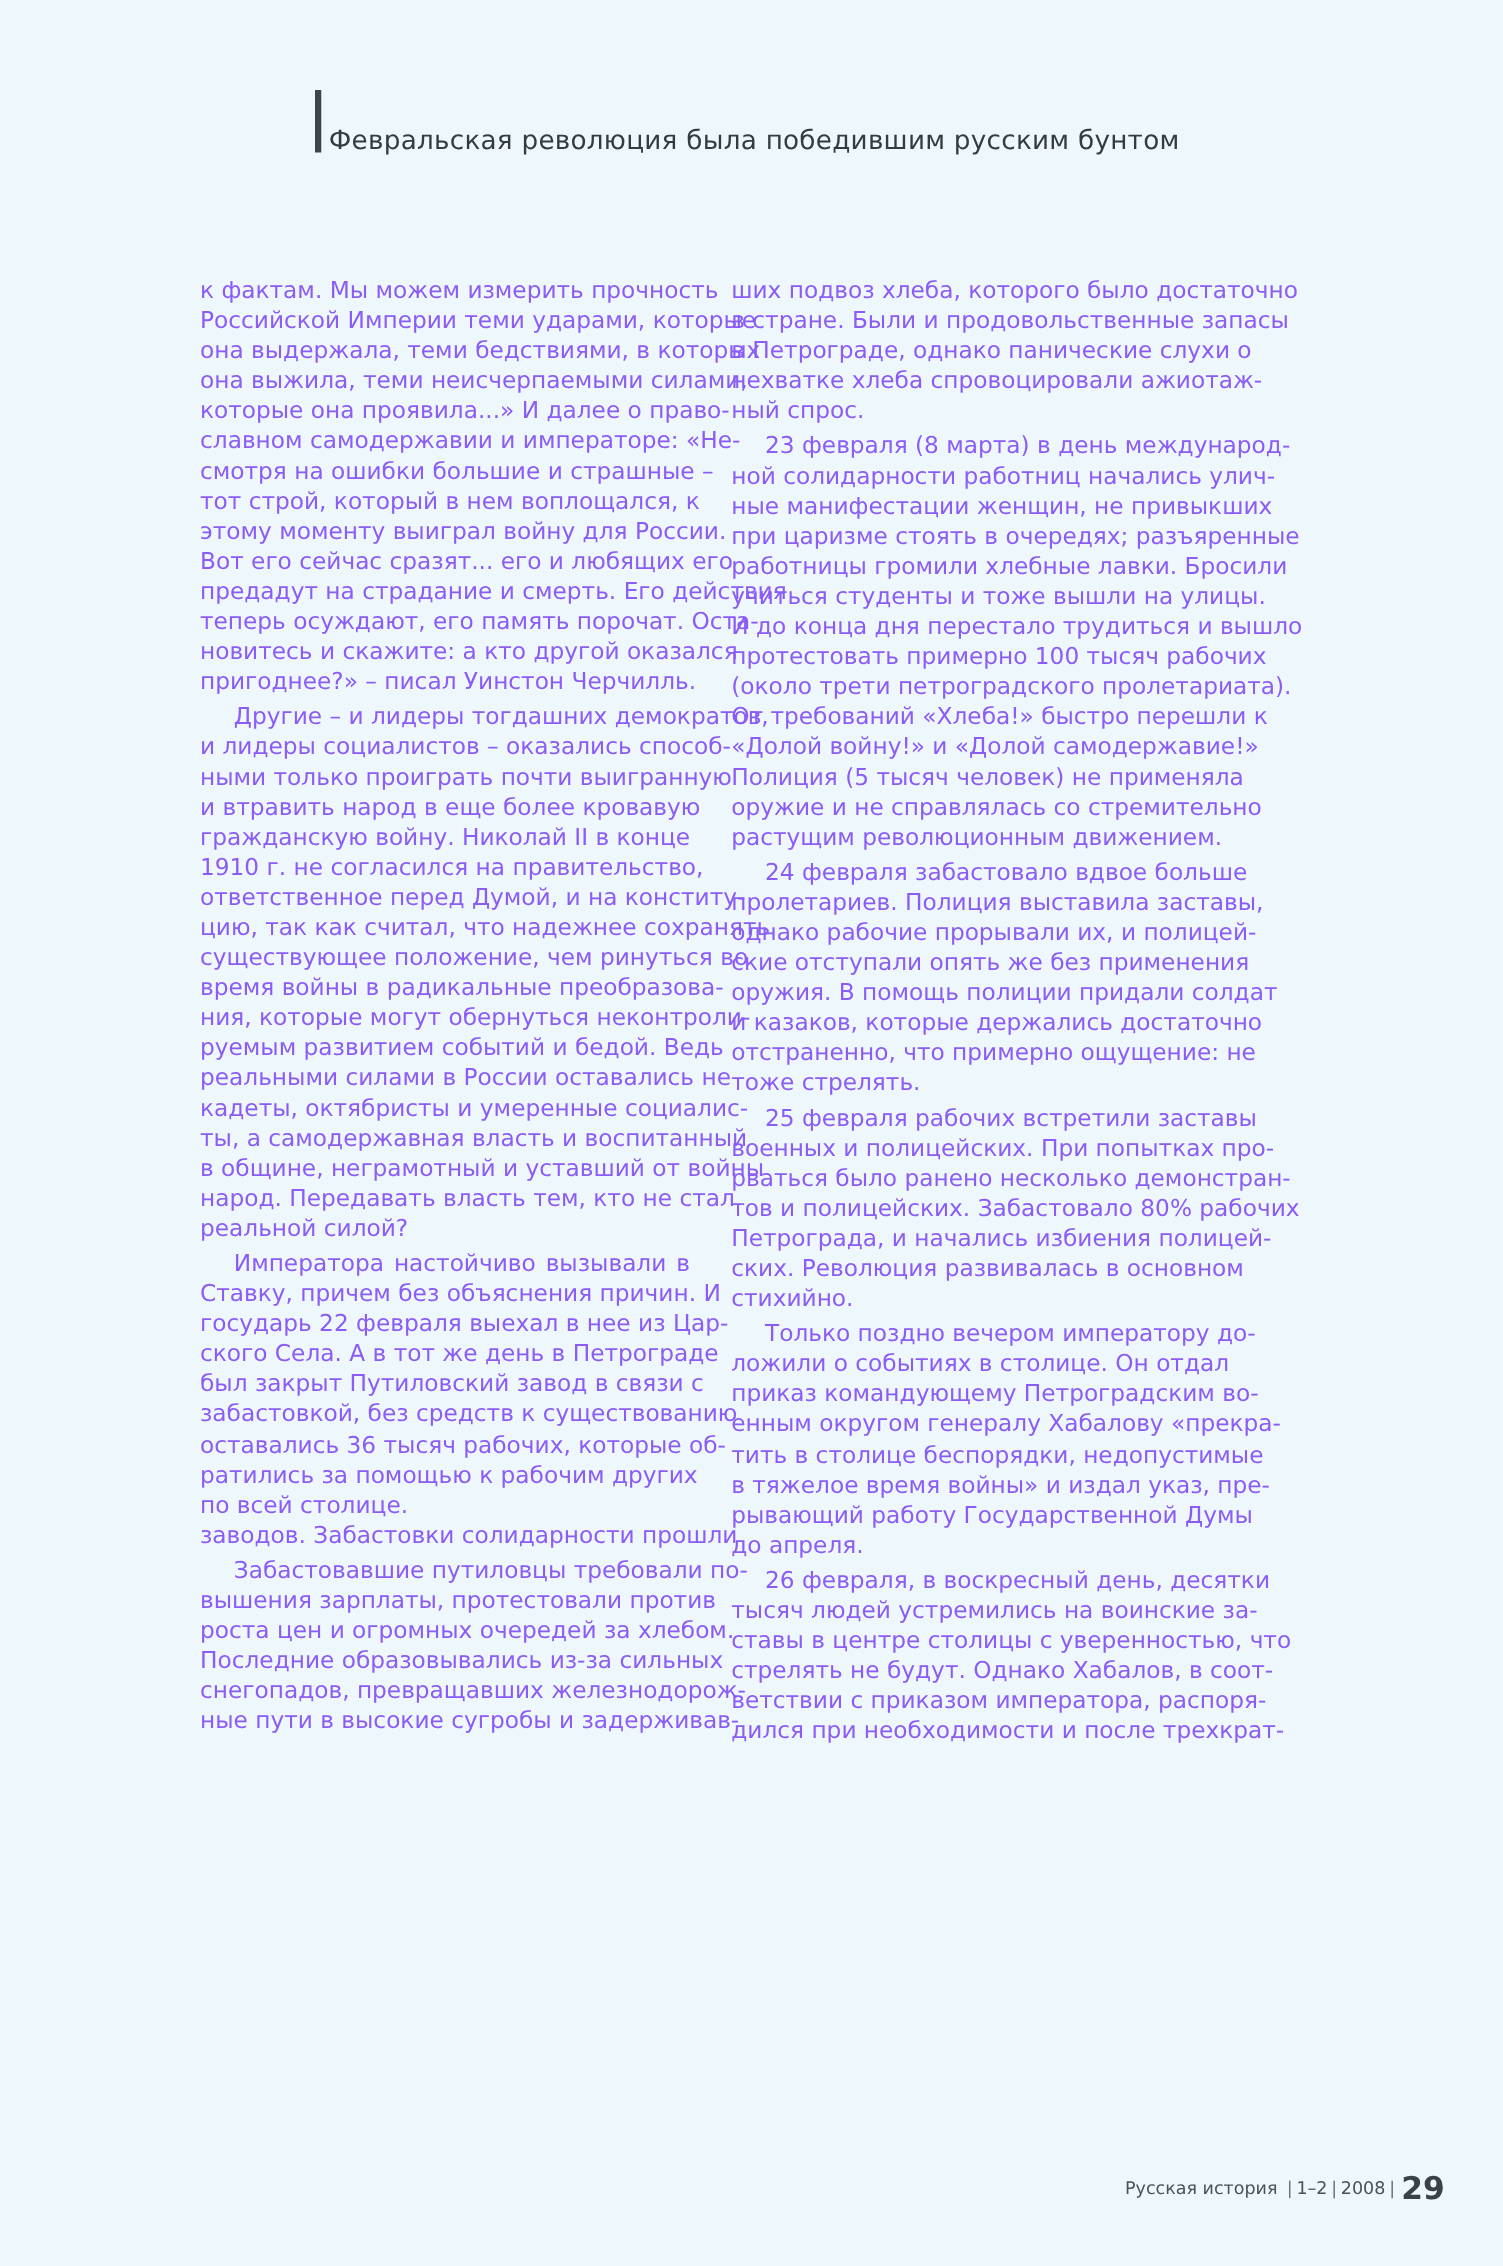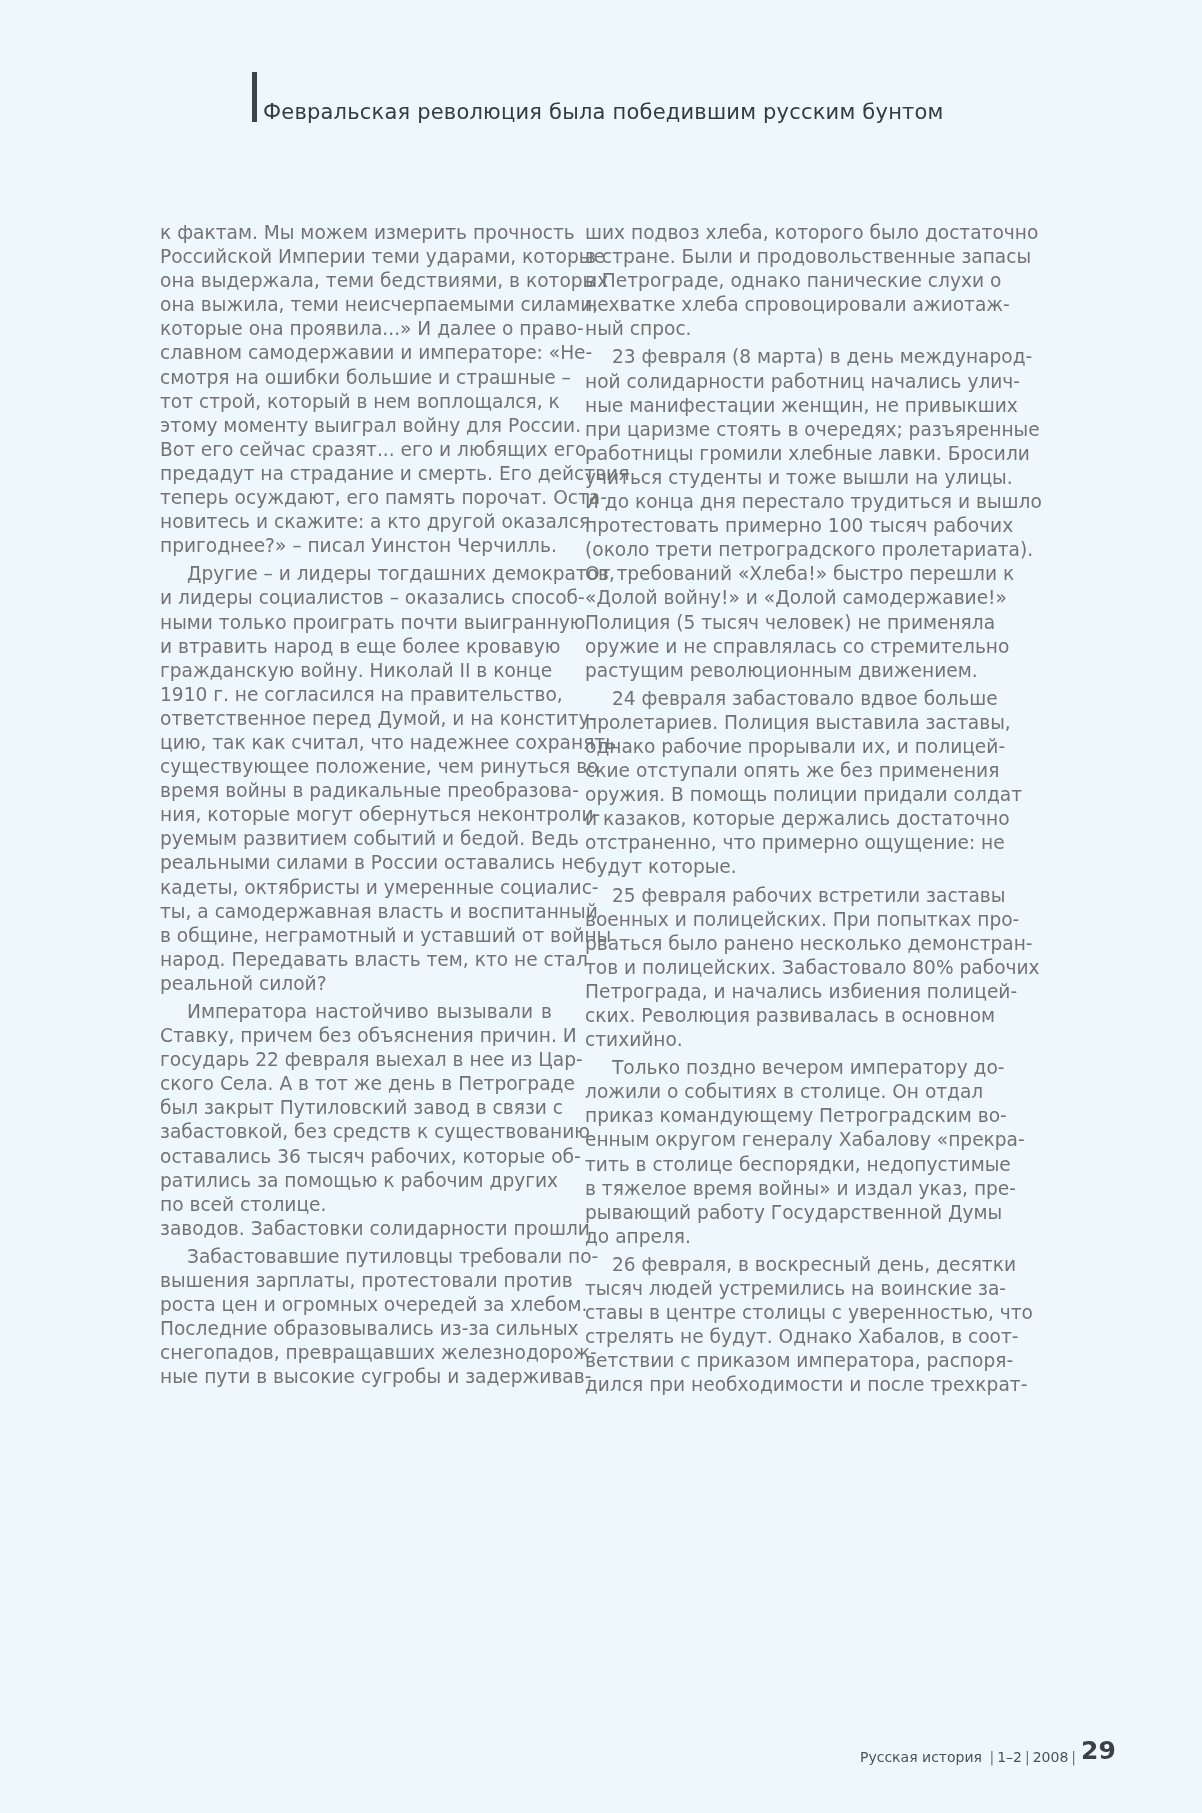--- a/index.html
+++ b/index.html
@@ -38,43 +38,43 @@
     line-height: 1;
     margin-bottom: -1px;
     white-space: nowrap;
   }
   .column {
     position: absolute;
     top: 221px;
     width: 392px;
     font-size: 18.6px;
     line-height: 24.1px;
-    color: #737373;
+    color: #8b5cf6;
   }
   .col-left { left: 160px; }
   .col-right { left: 585px; width: 392px; }
   .line {
     display: block;
     white-space: nowrap;
     text-align: justify;
     text-align-last: justify;
     height: 24.1px;
   }
   .line.last { text-align-last: left; }
   .line.indent { padding-left: 27px; }
   .para-gap { display: block; height: 4px; }
   .footer {
     position: absolute;
-    left: 860px;
+    left: 900px;
     top: 1736px;
     font-size: 14px;
     color: #4a5255;
     white-space: nowrap;
     display: flex;
-    align-items: flex-end;
+    align-items: center;
   }
   .footer .sep { margin: 0 3px; color: #6a7275; }
   .footer .pageno {
     font-weight: bold;
     font-size: 25px;
     color: #3a4245;
     margin-left: 2px;
   }
 </style>
 </head>
@@ -173,21 +173,21 @@
     </div>
     <span class="para-gap"></span>
     <div>
       <span class="line indent">24 февраля забастовало вдвое больше</span>
       <span class="line">пролетариев. Полиция выставила заставы,</span>
       <span class="line">однако рабочие прорывали их, и полицей-</span>
       <span class="line">ские отступали опять же без применения</span>
       <span class="line">оружия. В помощь полиции придали солдат</span>
       <span class="line">и казаков, которые держались достаточно</span>
       <span class="line">отстраненно, что примерно ощущение: не</span>
-      <span class="line last">будут которые.</span>
+      <span class="line last">тоже стрелять.</span>
     </div>
     <span class="para-gap"></span>
     <div>
       <span class="line indent">25 февраля рабочих встретили заставы</span>
       <span class="line">военных и полицейских. При попытках про-</span>
       <span class="line">рваться было ранено несколько демонстран-</span>
       <span class="line">тов и полицейских. Забастовало 80% рабочих</span>
       <span class="line">Петрограда, и начались избиения полицей-</span>
       <span class="line">ских. Революция развивалась в основном</span>
       <span class="line last">стихийно.</span>

